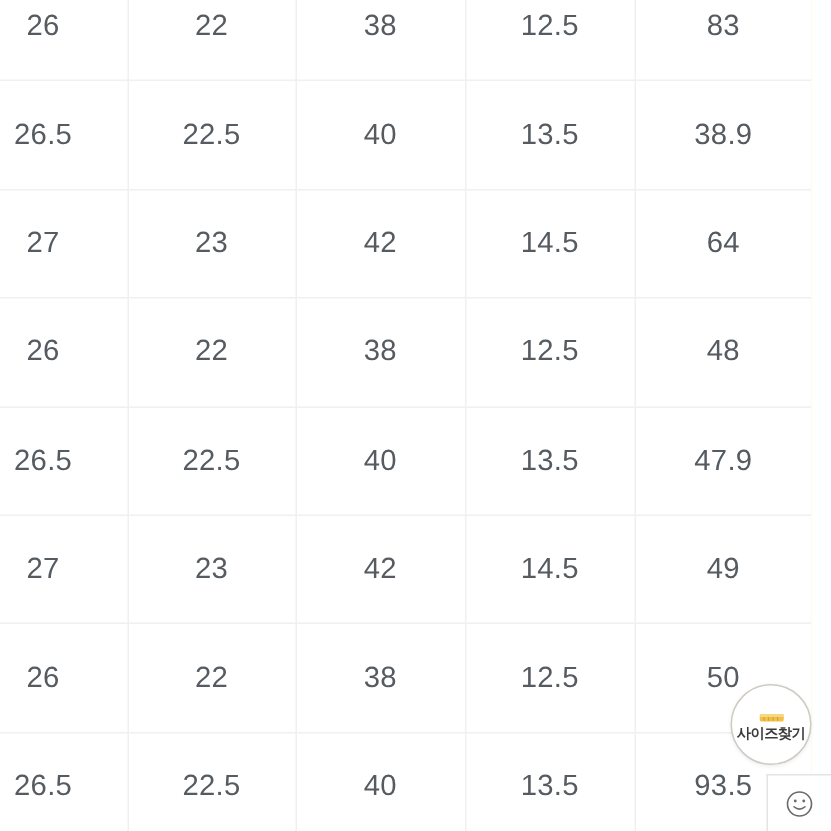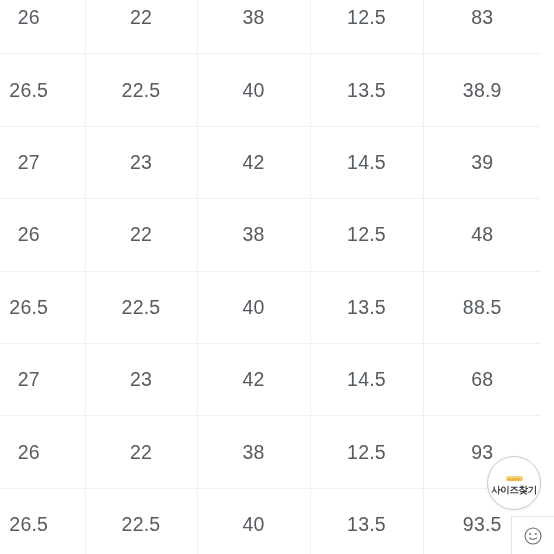--- a/index.html
+++ b/index.html
@@ -155,49 +155,49 @@
           <td>22.5</td>
           <td>40</td>
           <td>13.5</td>
           <td>38.9</td>
         </tr>
         <tr>
           <td>27</td>
           <td>23</td>
           <td>42</td>
           <td>14.5</td>
-          <td>39</td>
+          <td>64</td>
         </tr>
         <tr>
           <td>26</td>
           <td>22</td>
           <td>38</td>
           <td>12.5</td>
           <td>48</td>
         </tr>
         <tr>
           <td>26.5</td>
           <td>22.5</td>
           <td>40</td>
           <td>13.5</td>
-          <td>88.5</td>
+          <td>47.9</td>
         </tr>
         <tr>
           <td>27</td>
           <td>23</td>
           <td>42</td>
           <td>14.5</td>
-          <td>68</td>
+          <td>49</td>
         </tr>
         <tr>
           <td>26</td>
           <td>22</td>
           <td>38</td>
           <td>12.5</td>
-          <td>93</td>
+          <td>50</td>
         </tr>
         <tr>
           <td>26.5</td>
           <td>22.5</td>
           <td>40</td>
           <td>13.5</td>
           <td>93.5</td>
         </tr>
       </tbody>
     </table>

